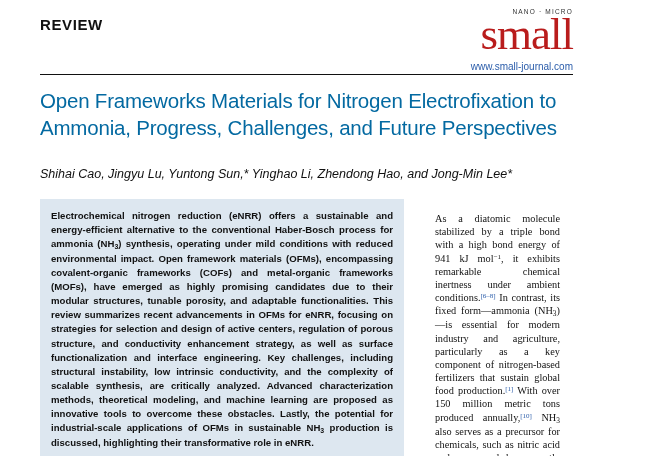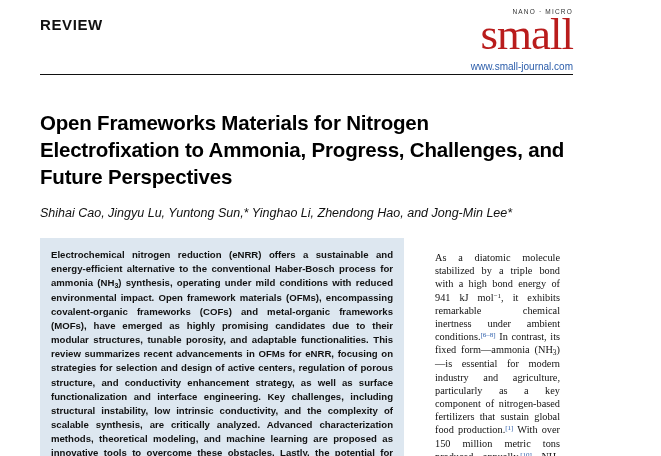--- a/index.html
+++ b/index.html
@@ -67,31 +67,31 @@
     color: #2a5caa;
     margin-top: 5px;
     text-align: right;
   }
 
   
   .title {
     font-family: "Liberation Sans", sans-serif;
     font-size: 20.5px;
     line-height: 1.32;
-    color: #000000;
-    margin-top: 34px;
-    font-weight: bold;
+    color: #0369a1;
+    margin-top: 12px;
+    font-weight: normal;
     letter-spacing: -0.2px;
   }
   .authors {
     font-family: "Liberation Sans", sans-serif;
     font-size: 12.5px;
     font-style: italic;
     color: #111;
-    margin-top: 16px;
+    margin-top: 26px;
   }
 
   
   .body {
     display: flex;
     margin-top: 18px;
     gap: 18px;
   }
   .col-left {
     width: 364px;

